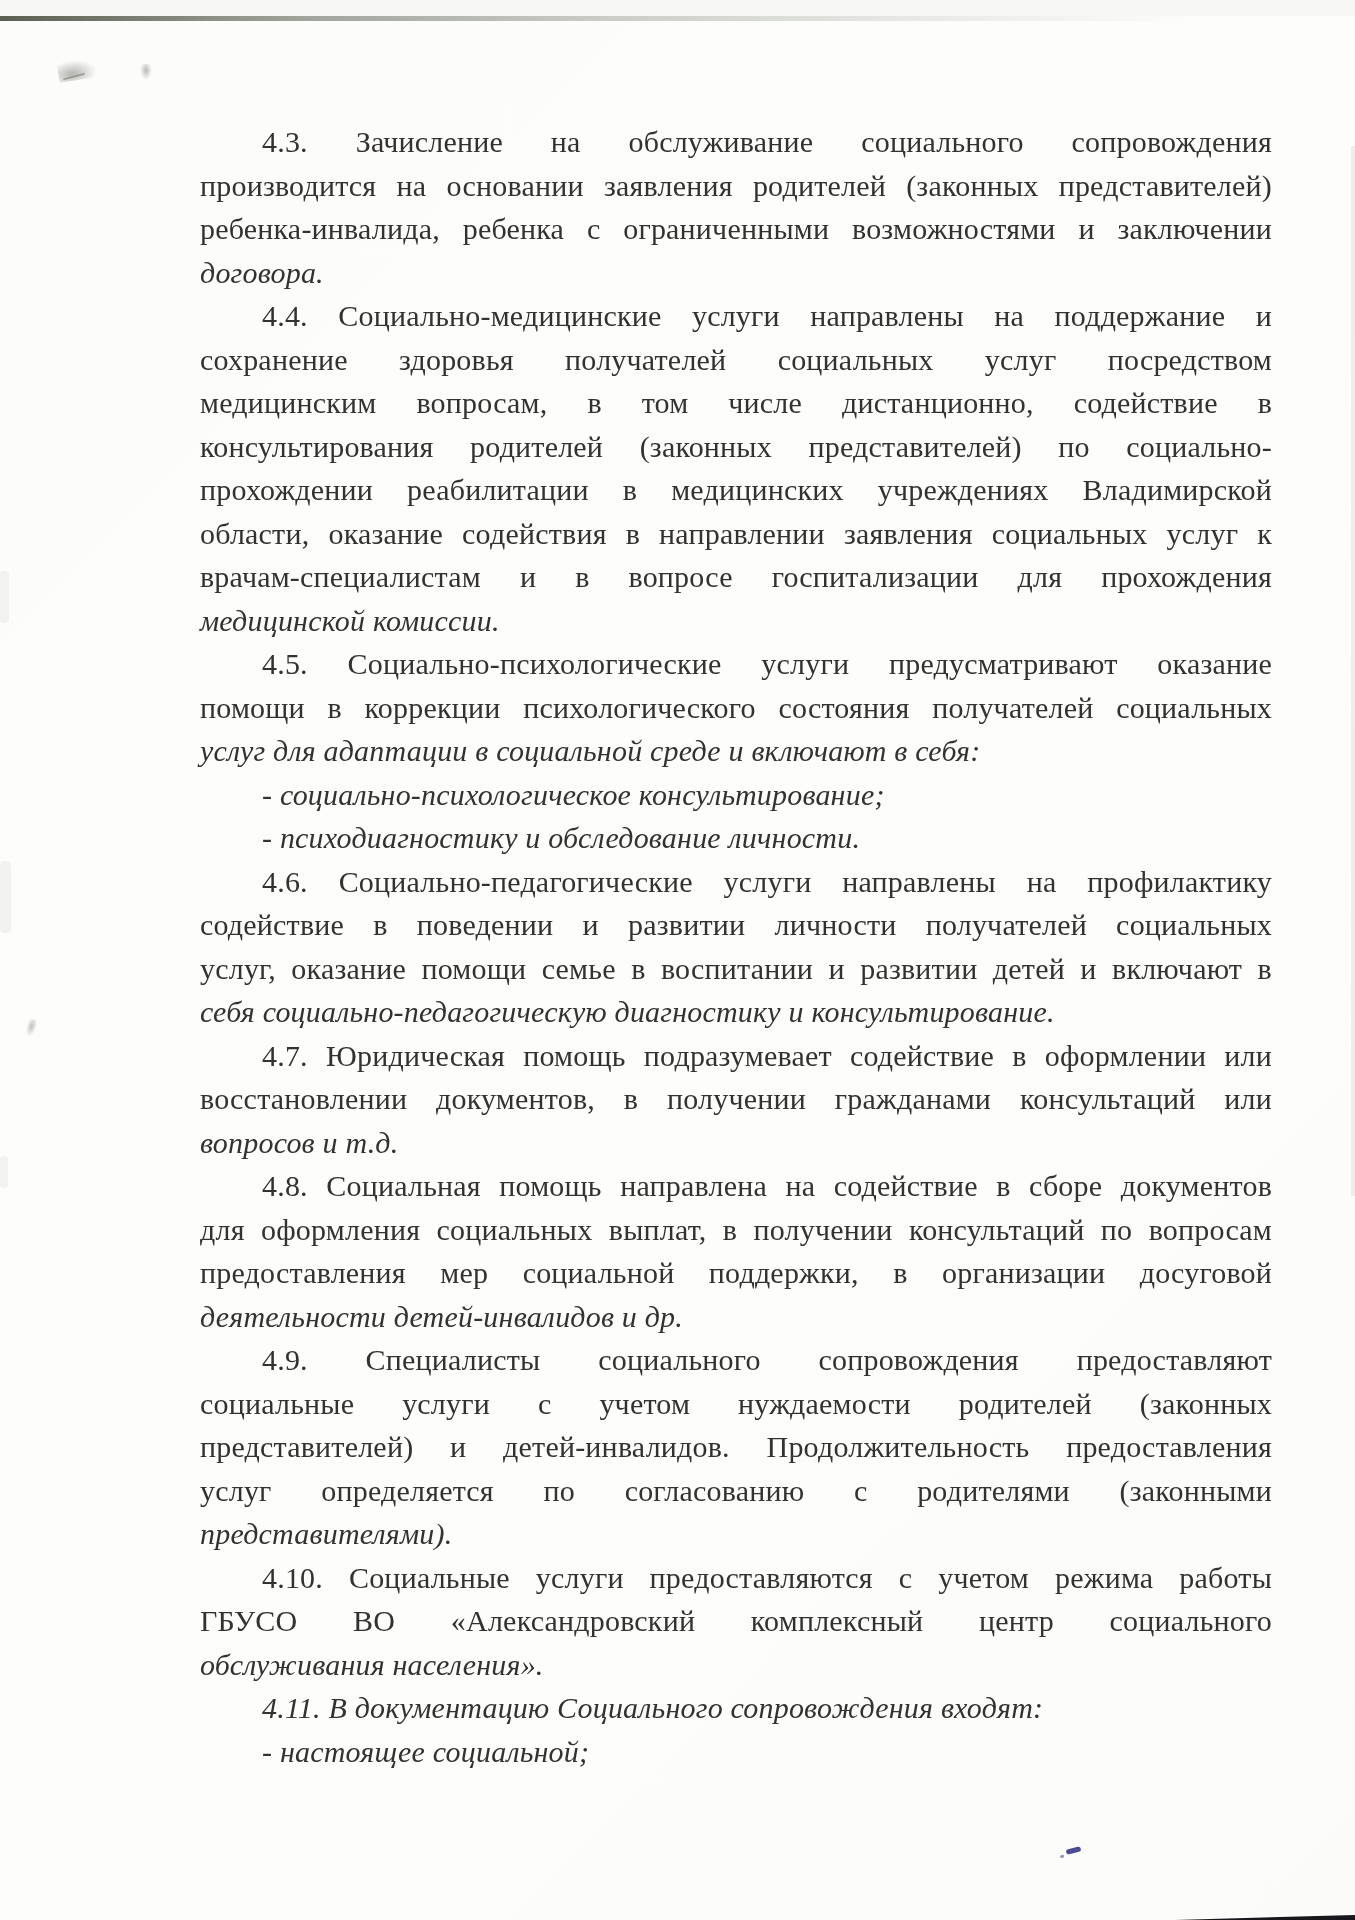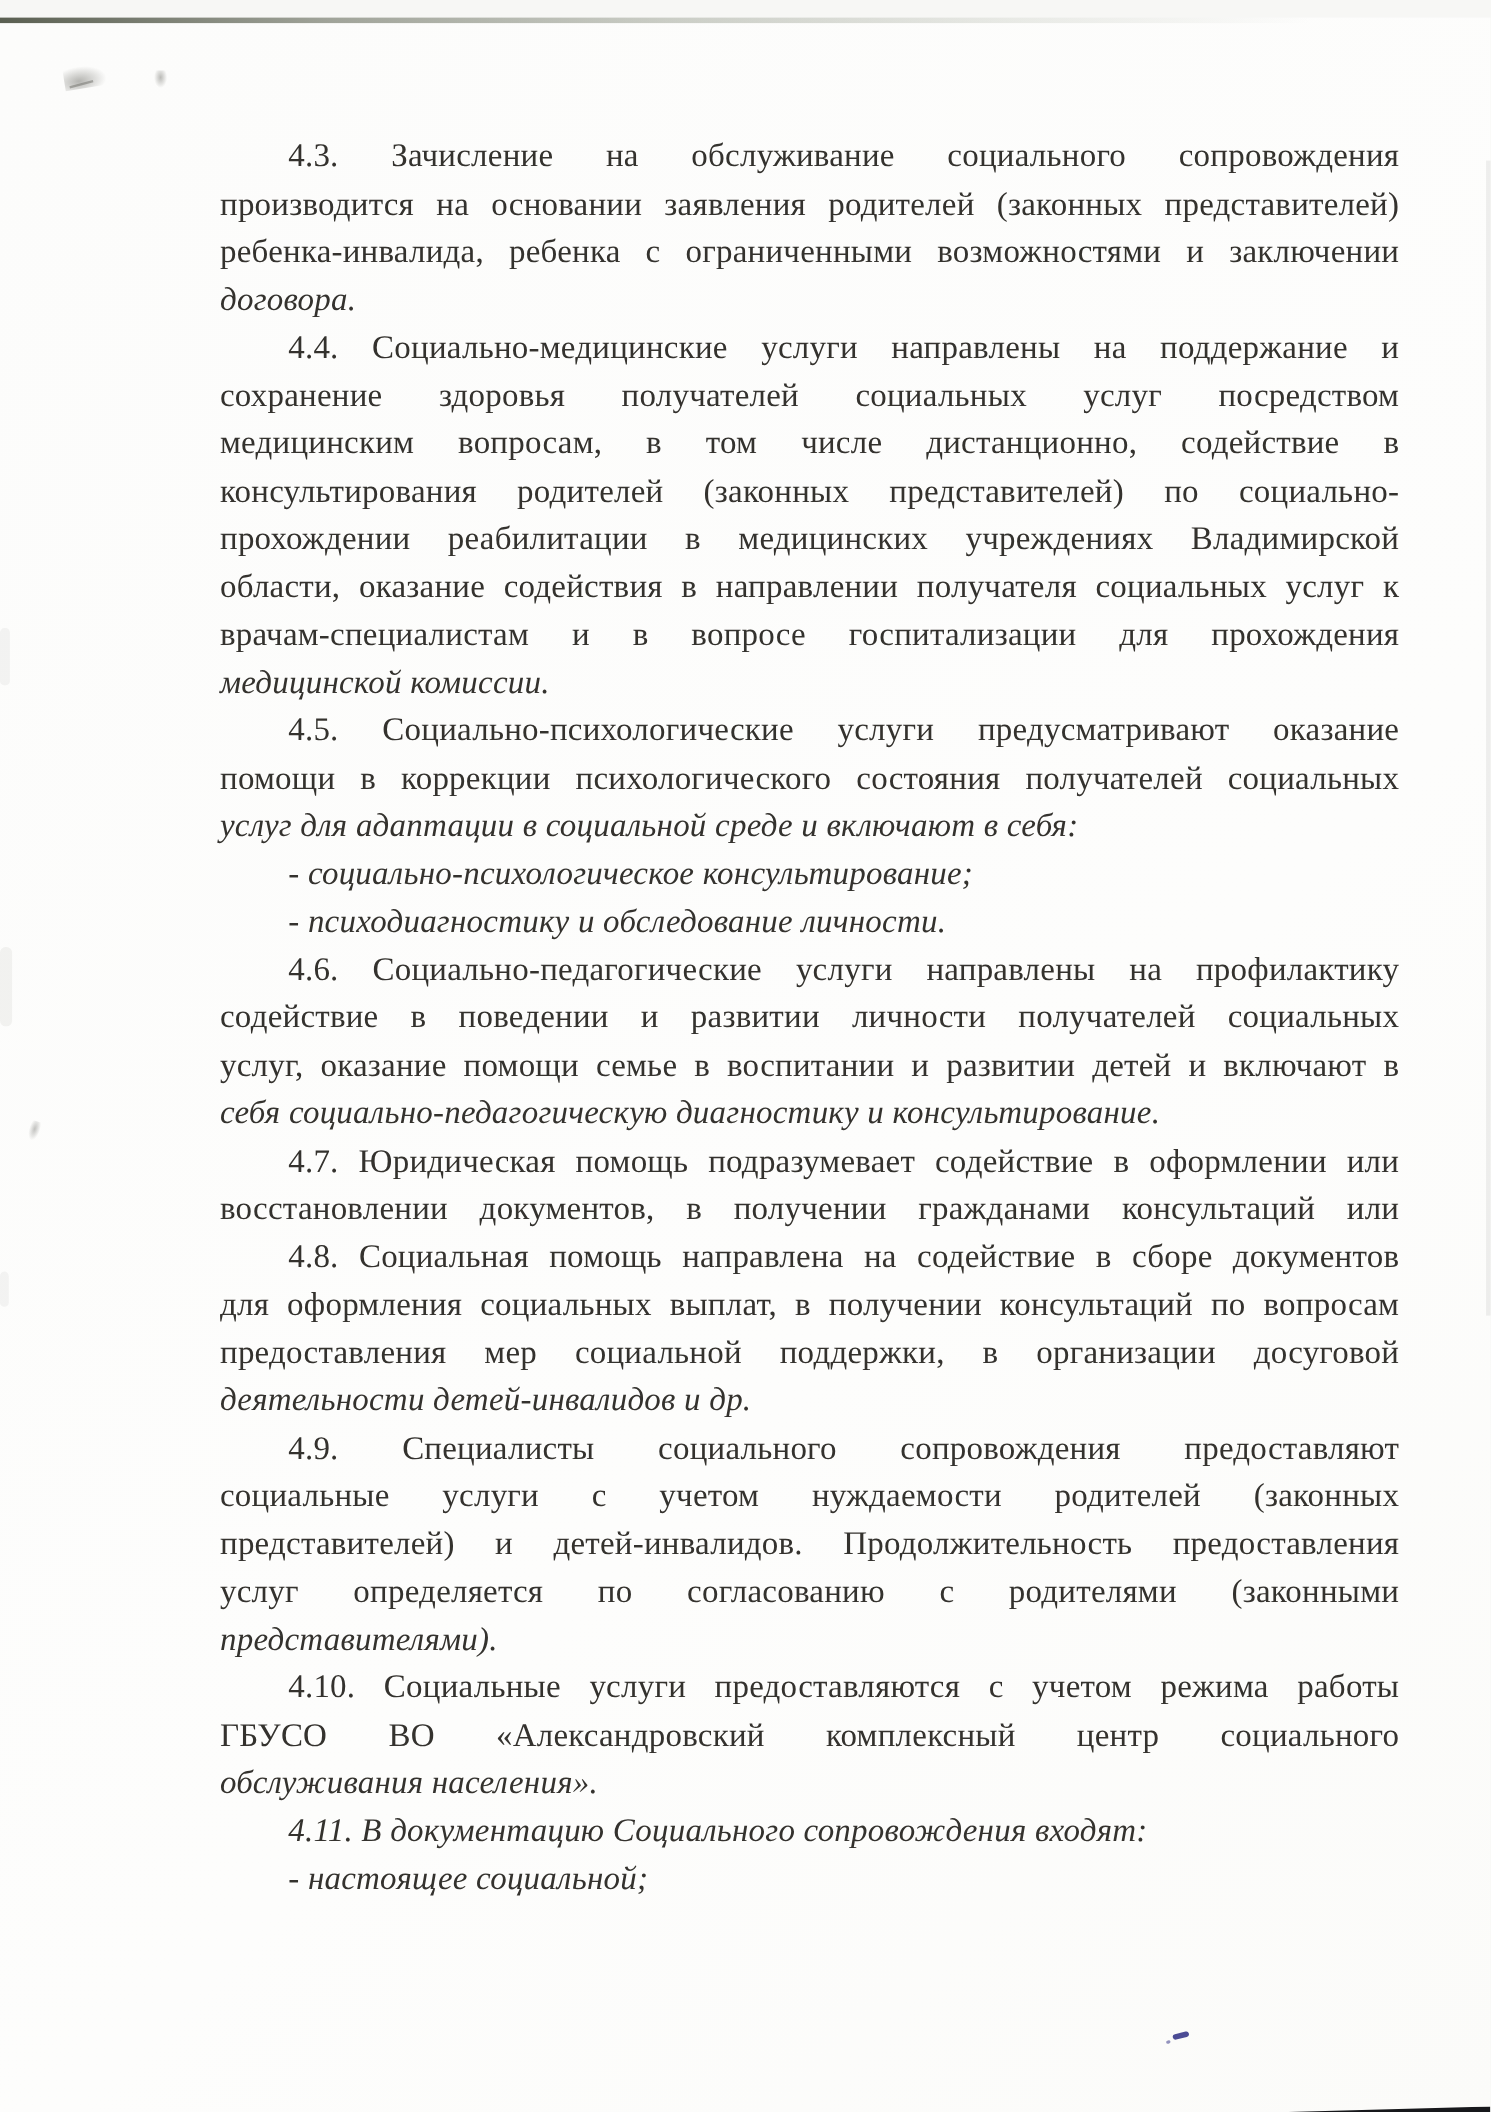--- a/index.html
+++ b/index.html
@@ -102,21 +102,21 @@
       <div class="ln j">ребенка-инвалида, ребенка с ограниченными возможностями и заключении</div>
       <div class="ln end">договора.</div>
     </div>
 
     <div>
       <div class="ln j ind">4.4. Социально-медицинские услуги направлены на поддержание и</div>
       <div class="ln j">сохранение здоровья получателей социальных услуг посредством</div>
       <div class="ln j">медицинским вопросам, в том числе дистанционно, содействие в</div>
       <div class="ln j">консультирования родителей (законных представителей) по социально-</div>
       <div class="ln j">прохождении реабилитации в медицинских учреждениях Владимирской</div>
-      <div class="ln j">области, оказание содействия в направлении получателя социальных услуг к</div>
+      <div class="ln j">области, оказание содействия в направлении заявления социальных услуг к</div>
       <div class="ln j">врачам-специалистам и в вопросе госпитализации для прохождения</div>
       <div class="ln end">медицинской комиссии.</div>
     </div>
 
     <div>
       <div class="ln j ind">4.5. Социально-психологические услуги предусматривают оказание</div>
       <div class="ln j">помощи в коррекции психологического состояния получателей социальных</div>
       <div class="ln end">услуг для адаптации в социальной среде и включают в себя:</div>
       <div class="ln end ind">- социально-психологическое консультирование;</div>
       <div class="ln end ind">- психодиагностику и обследование личности.</div>
@@ -125,20 +125,21 @@
     <div>
       <div class="ln j ind">4.6. Социально-педагогические услуги направлены на профилактику</div>
       <div class="ln j">содействие в поведении и развитии личности получателей социальных</div>
       <div class="ln j">услуг, оказание помощи семье в воспитании и развитии детей и включают в</div>
       <div class="ln end">себя  социально-педагогическую диагностику и консультирование.</div>
     </div>
 
     <div>
       <div class="ln j ind">4.7.  Юридическая помощь подразумевает содействие в оформлении или</div>
       <div class="ln j">восстановлении документов, в получении гражданами консультаций или</div>
+      <div class="ln end">вопросов и т.д.</div>
     </div>
 
     <div>
       <div class="ln j ind">4.8.  Социальная помощь направлена на содействие в сборе документов</div>
       <div class="ln j">для оформления социальных выплат, в получении консультаций по вопросам</div>
       <div class="ln j">предоставления мер социальной поддержки, в организации досуговой</div>
       <div class="ln end">деятельности детей-инвалидов и др.</div>
     </div>
 
     <div>

